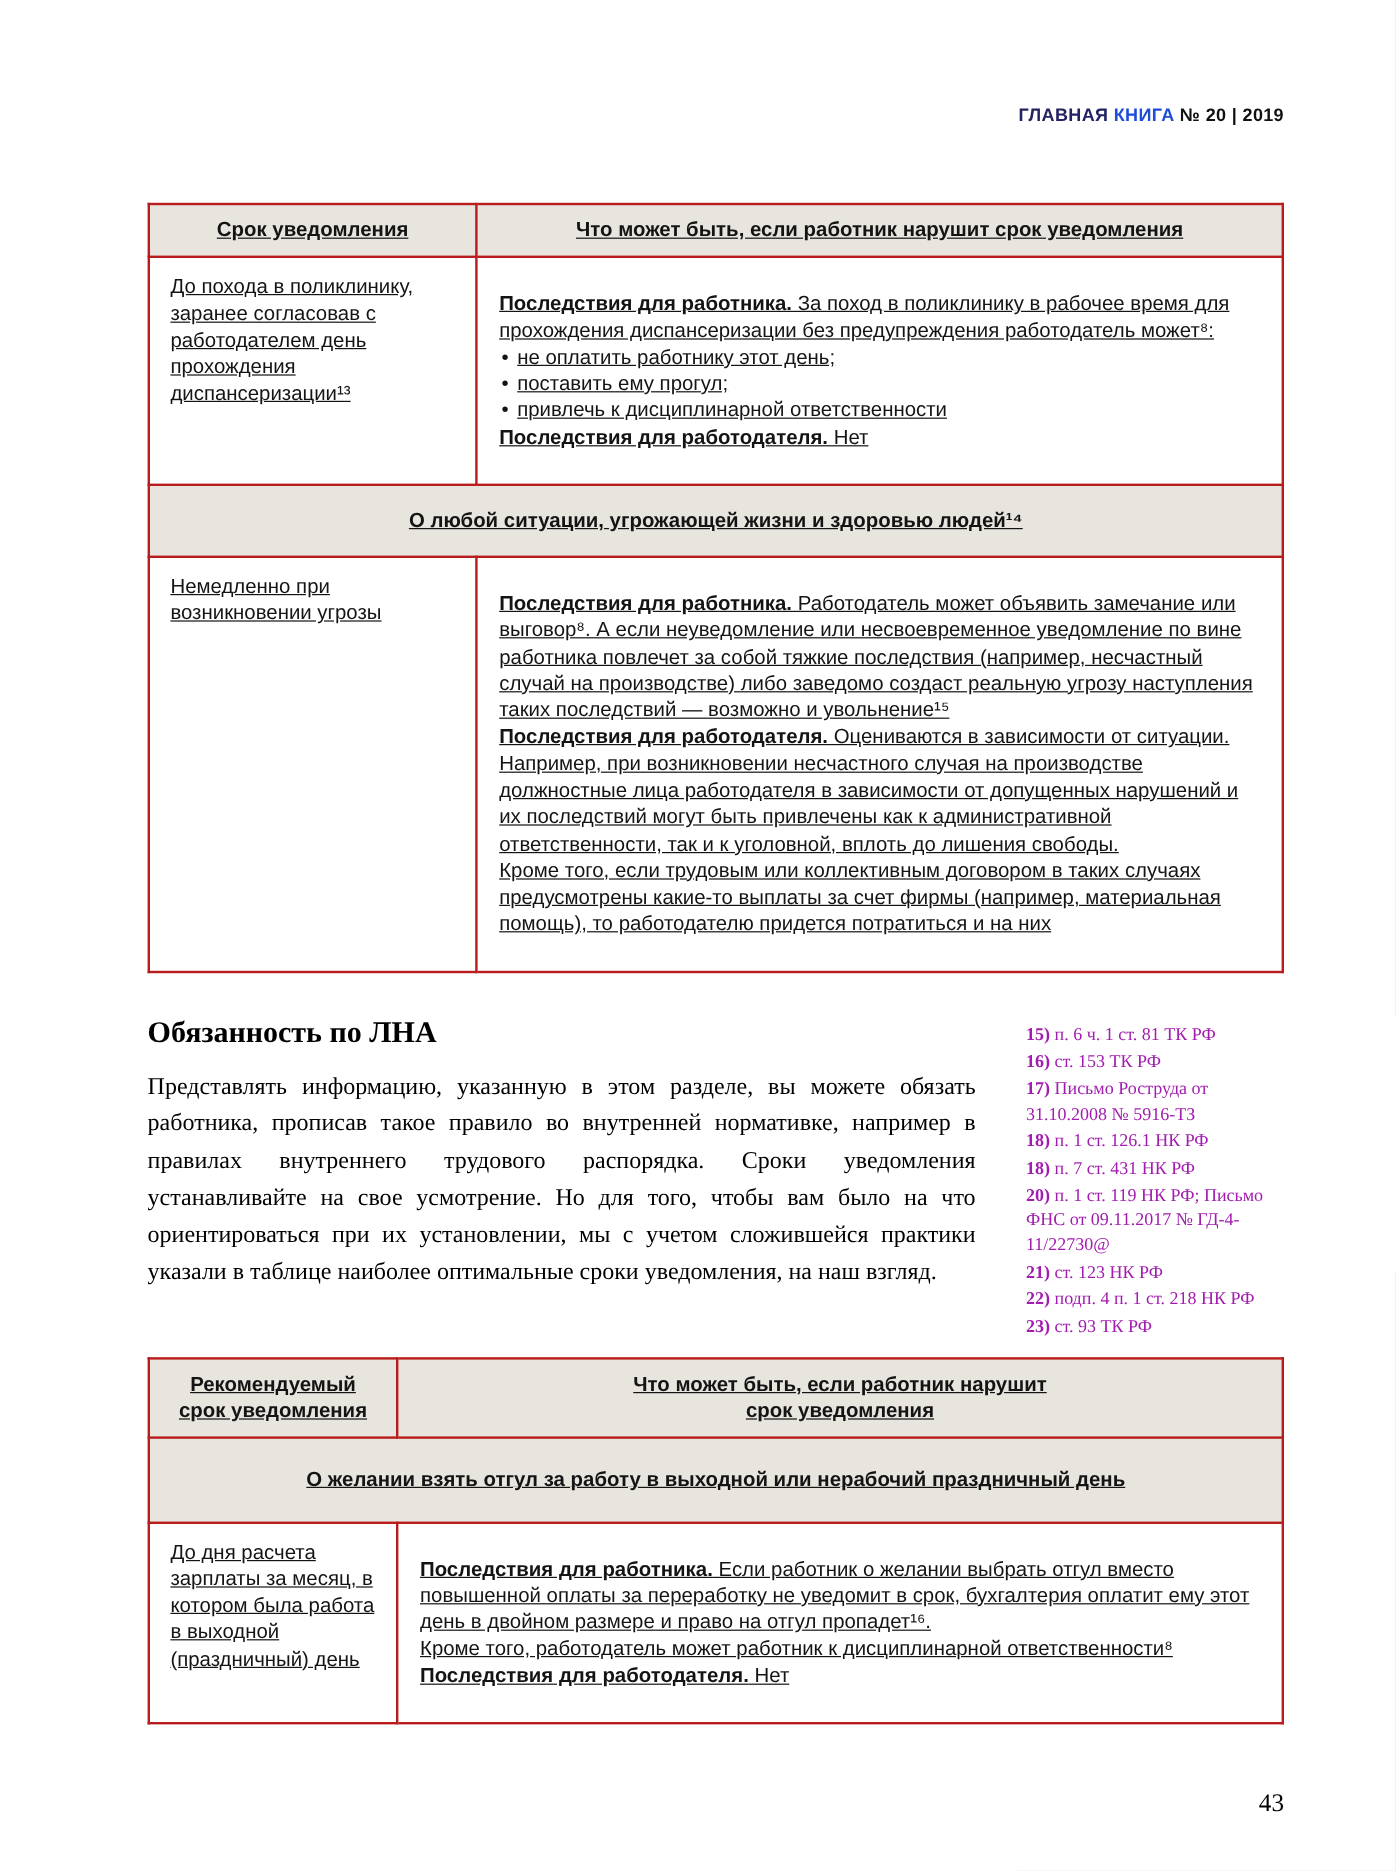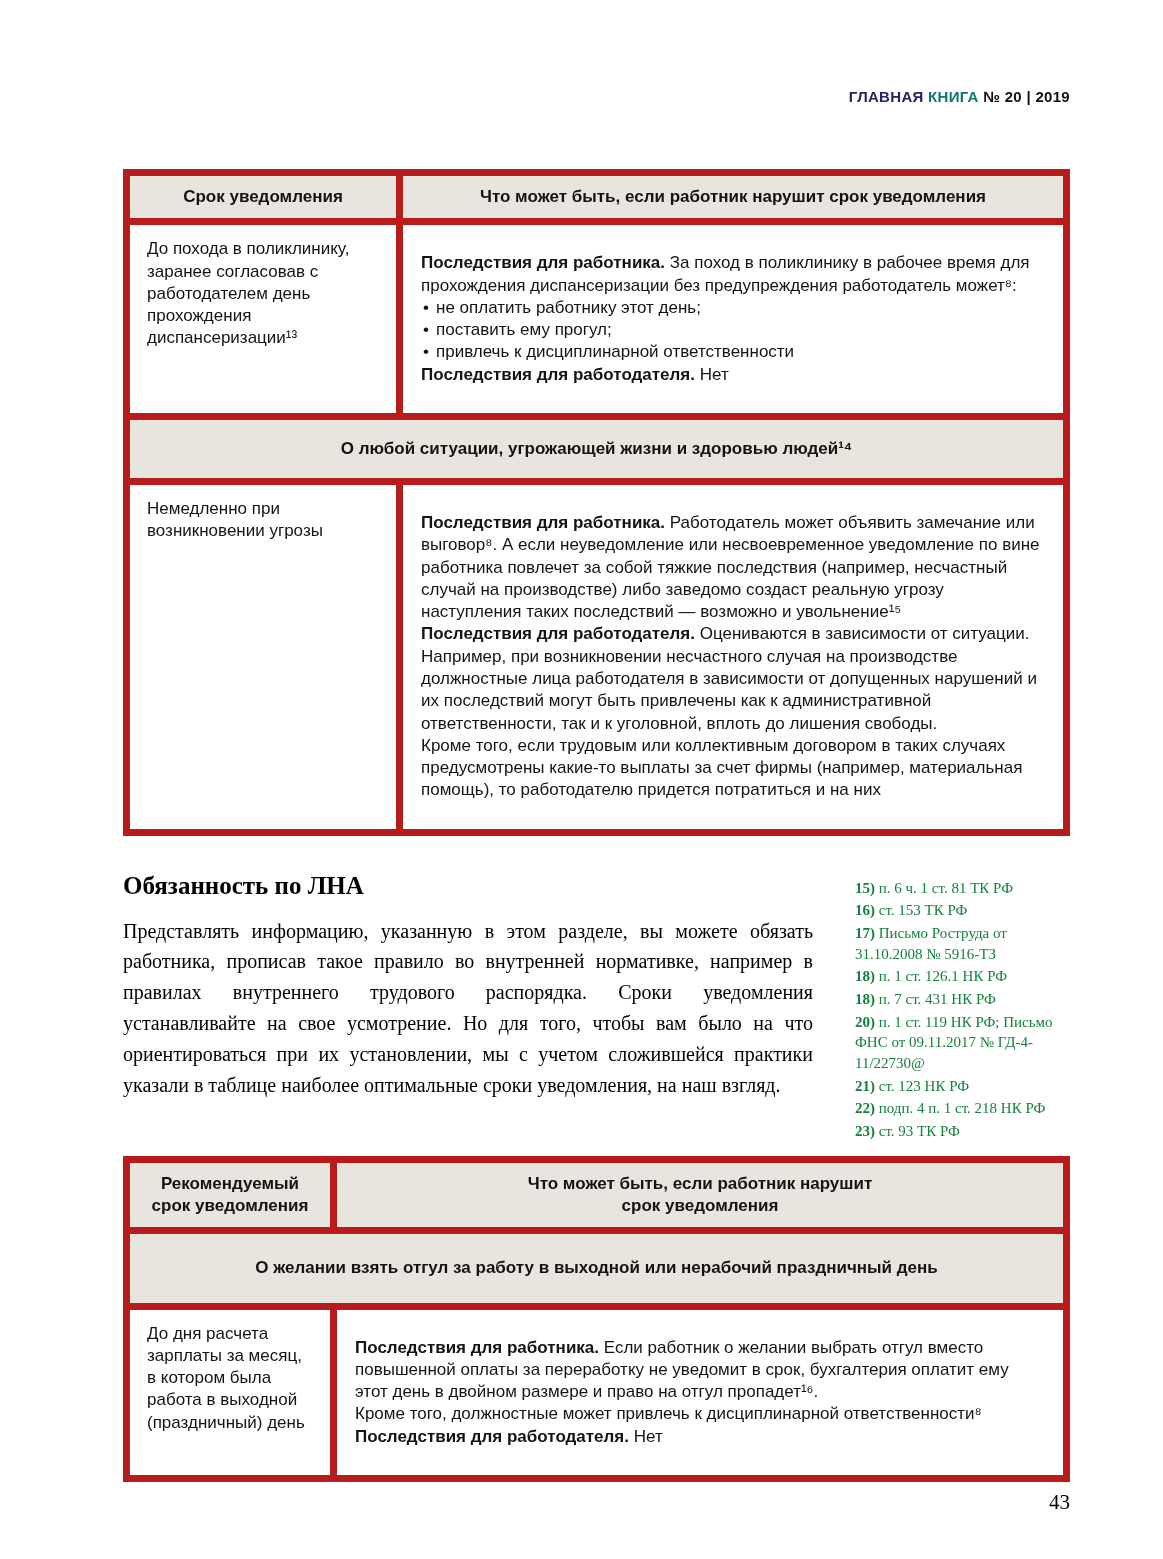--- a/index.html
+++ b/index.html
@@ -2,46 +2,46 @@
 <html lang="ru"><head>
 <meta charset="utf-8">
 <style>
   html,body{margin:0;padding:0;background:#e9e9e9;}
   .page{width:1163px;height:1559px;background:#ffffff;margin:0 auto;position:relative;
         color:#141414;font-family:"Liberation Sans","DejaVu Sans",sans-serif;overflow:hidden;}
   .inner{padding:0 93px 0 123px;}
 
   .masthead{padding-top:88px;text-align:right;font-size:15px;font-weight:700;letter-spacing:.3px;}
   .brand-dark{color:#232364;}
-  .brand-purple{color:#0f766e;}
+  .brand-purple{color:#1d4ed8;}
   .issue{color:#111111;}
 
   table.info{width:100%;border-collapse:collapse;font-size:17px;line-height:1.31;color:#141414;table-layout:fixed;}
   .t1{margin-top:64px;}
   .t2{margin-top:12px;}
-  table.info th,table.info td{border:7px solid #b91c1c;vertical-align:top;}
+  table.info th,table.info td{border:2px solid #b91c1c;vertical-align:top;text-decoration:underline;}
   .head{background:#e8e4de;font-weight:700;text-align:center;vertical-align:middle;
         padding:10px 12px;white-space:pre-line;}
   .section{background:#e8e4de;font-weight:700;text-align:center;padding:18px 12px;}
   .t2 .section{padding:23px;}
   .cell-left{padding:13px 16px 13px 17px;}
   .cell-right{padding:27px 18px;}
   .cell-right p{margin:0;}
   .bullets{list-style:none;margin:0;padding:0;}
   .bullets li{padding-left:15px;position:relative;}
   .bullets li::before{content:"\2022";position:absolute;left:2px;}
 
   .content-row{display:flex;margin-top:36px;}
   .article{width:690px;}
   .heading{font-family:"Liberation Serif","DejaVu Serif",serif;font-size:25px;font-weight:700;margin:0;color:#000;}
   .body-par{font-family:"Liberation Serif","DejaVu Serif",serif;font-size:20px;line-height:1.54;
             margin:16px 0 0;text-align:justify;color:#000;}
 
   .footnotes{margin-left:42px;width:215px;font-family:"Liberation Serif","DejaVu Serif",serif;
-             font-size:15px;line-height:1.38;padding-top:6px;color:#15803d;}
+             font-size:15px;line-height:1.38;padding-top:6px;color:#a21caf;}
   .fn{margin-bottom:2px;}
   .fn b{font-weight:700;}
 
   .page-num{position:absolute;right:93px;bottom:44px;font-family:"Liberation Serif","DejaVu Serif",serif;
             font-size:21px;color:#000;}
 </style>
 </head>
 <body>
 
 <div class="page">
@@ -115,21 +115,21 @@
           <th class="head">Что может быть, если работник нарушит
 срок уведомления</th>
         </tr>
         <tr>
           <td class="section" colspan="2">О желании взять отгул за работу в выходной или нерабочий праздничный день</td>
         </tr>
         <tr>
           <td class="cell-left">До дня расчета зарплаты за месяц, в котором была работа в выходной (праздничный) день</td>
           <td class="cell-right">
             <p><strong>Последствия для работника.</strong><span> Если работник о желании выбрать отгул вместо повышенной оплаты за переработку не уведомит в срок, бухгалтерия оплатит ему этот день в двойном размере и право на отгул пропадет¹⁶.</span></p>
-            <p>Кроме того, должностные может привлечь к дисциплинарной ответственности⁸</p>
+            <p>Кроме того, работодатель может работник к дисциплинарной ответственности⁸</p>
             <p><strong>Последствия для работодателя.</strong><span> Нет</span></p>
           </td>
         </tr>
       </tbody>
     </table>
 
   </div>
 
   <div class="page-num">43</div>
 </div>

